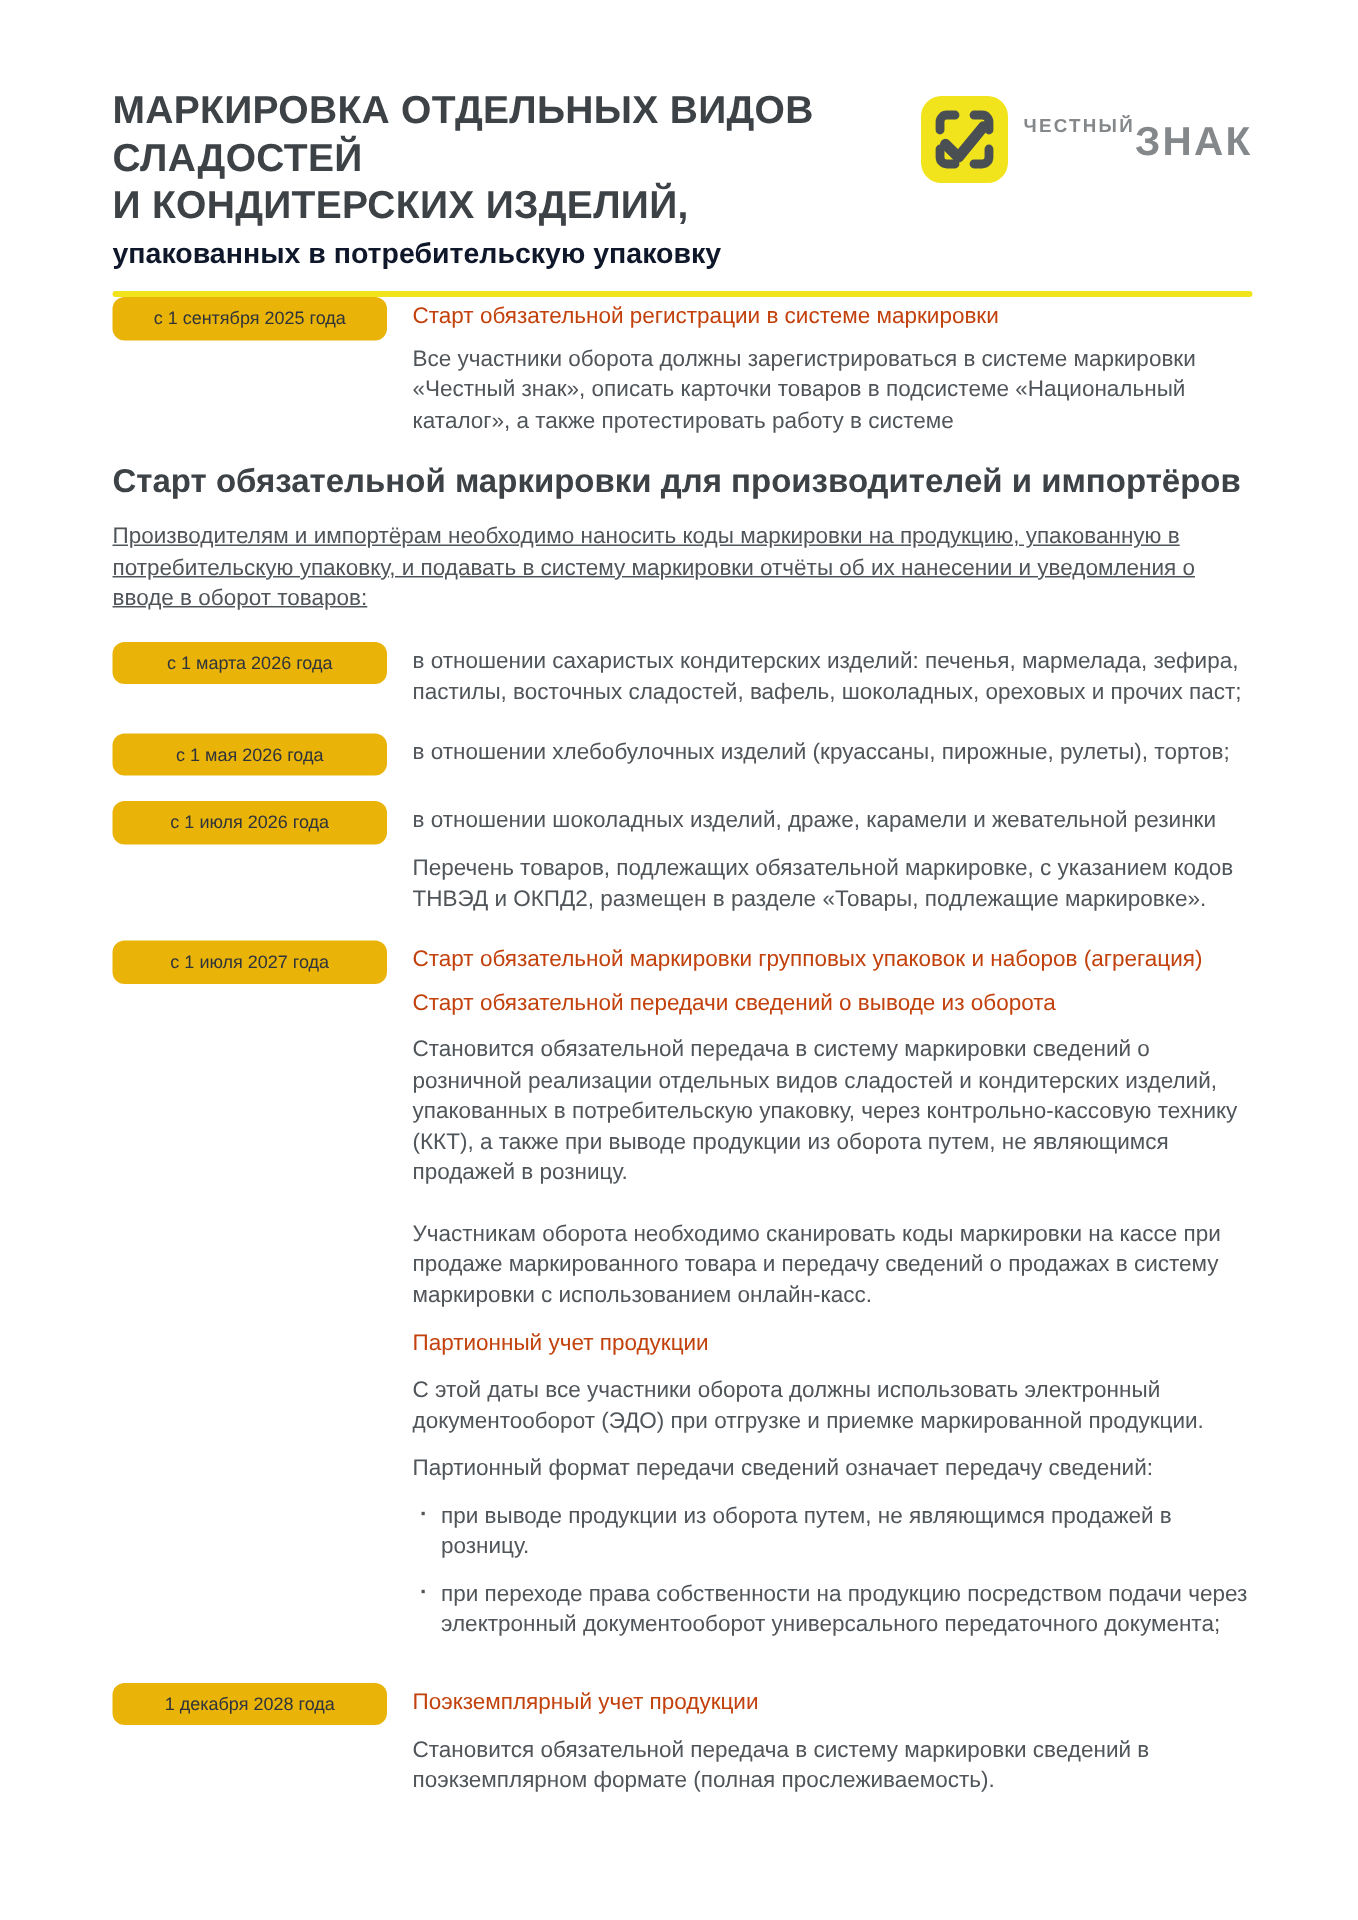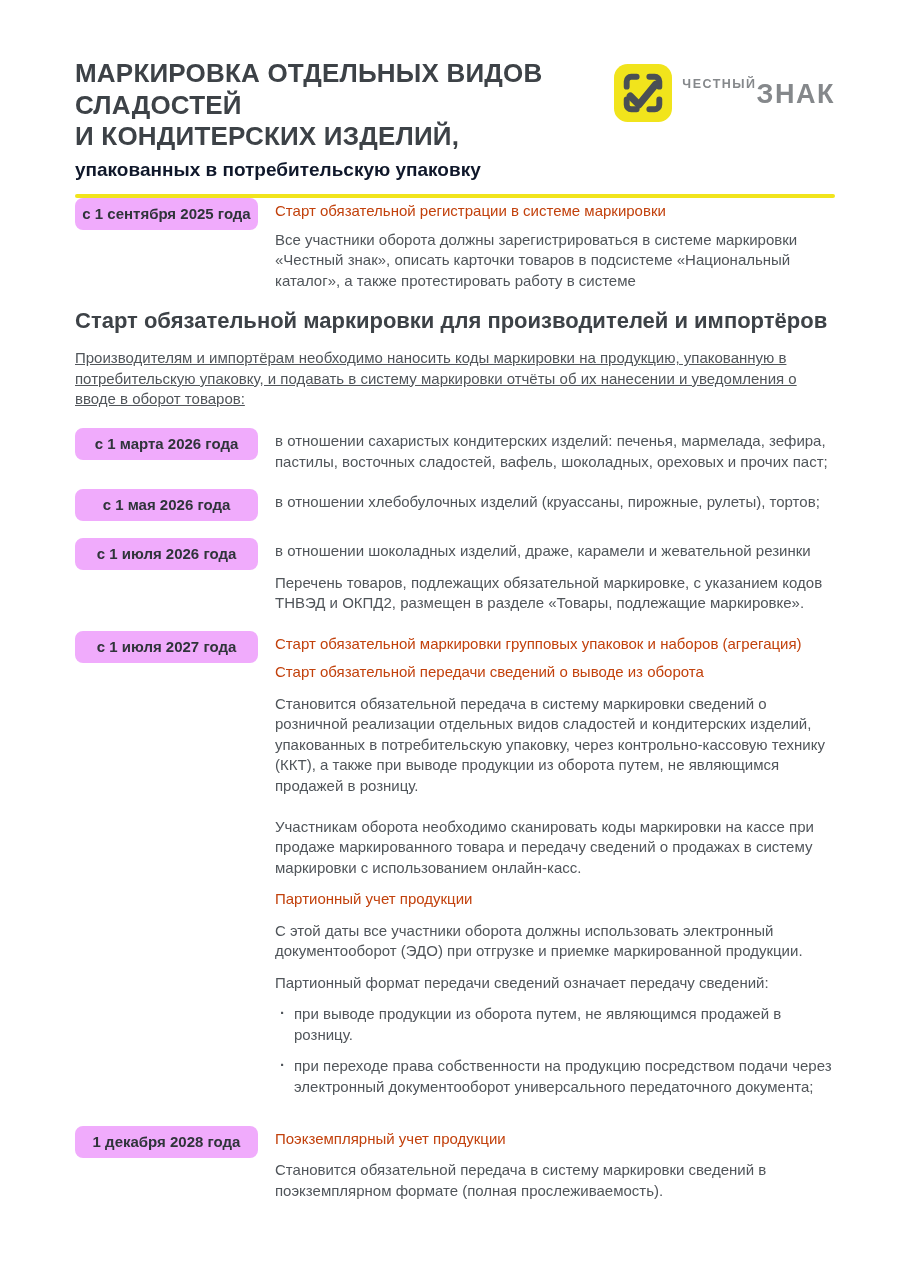--- a/index.html
+++ b/index.html
@@ -47,23 +47,23 @@
   .heading-terms { margin-top: 32px; margin-bottom: 20px; }
   .heading-start { margin-top: 6px; margin-bottom: 14px; }
   .intro {
     font-size: 15px; line-height: 1.37; color: #50555A;
     max-width: 762px; margin-bottom: 18px; text-decoration: underline;
   }
   
   .row { display: flex; align-items: flex-start; margin-bottom: 17px; }
   .badge-col { flex: 0 0 183px; }
   .badge {
-    background: #f0abfc; color: #2F343A;
+    background: #eab308; color: #2F343A;
     border-radius: 8px;
-    font-size: 15px; font-weight: 700;
+    font-size: 12px; font-weight: 400;
     text-align: center;
     padding: 7px 6px;
     line-height: 1.2;
   }
   .content {
     flex: 1 1 auto;
     margin-left: 17px;
     font-size: 15px; line-height: 1.37; color: #50555A;
     max-width: 565px;
     padding-top: 3px;

